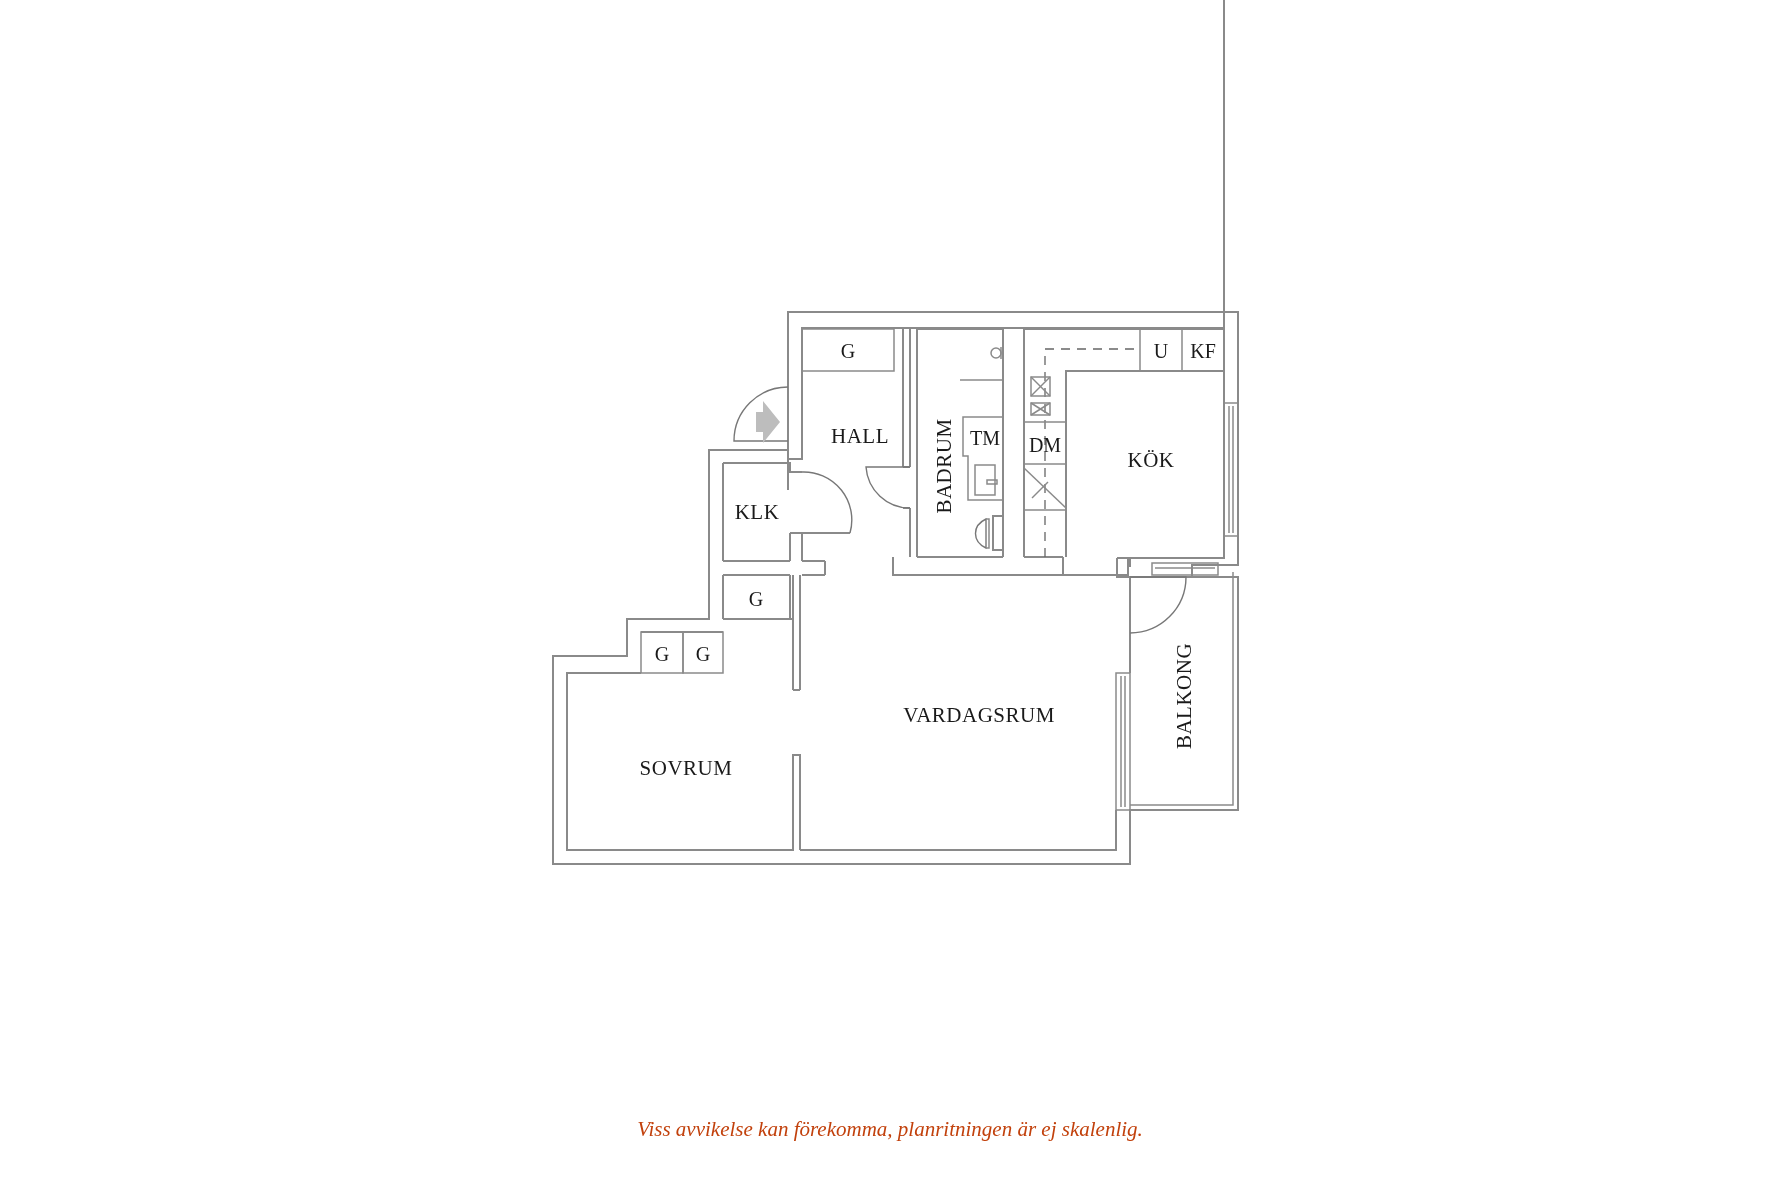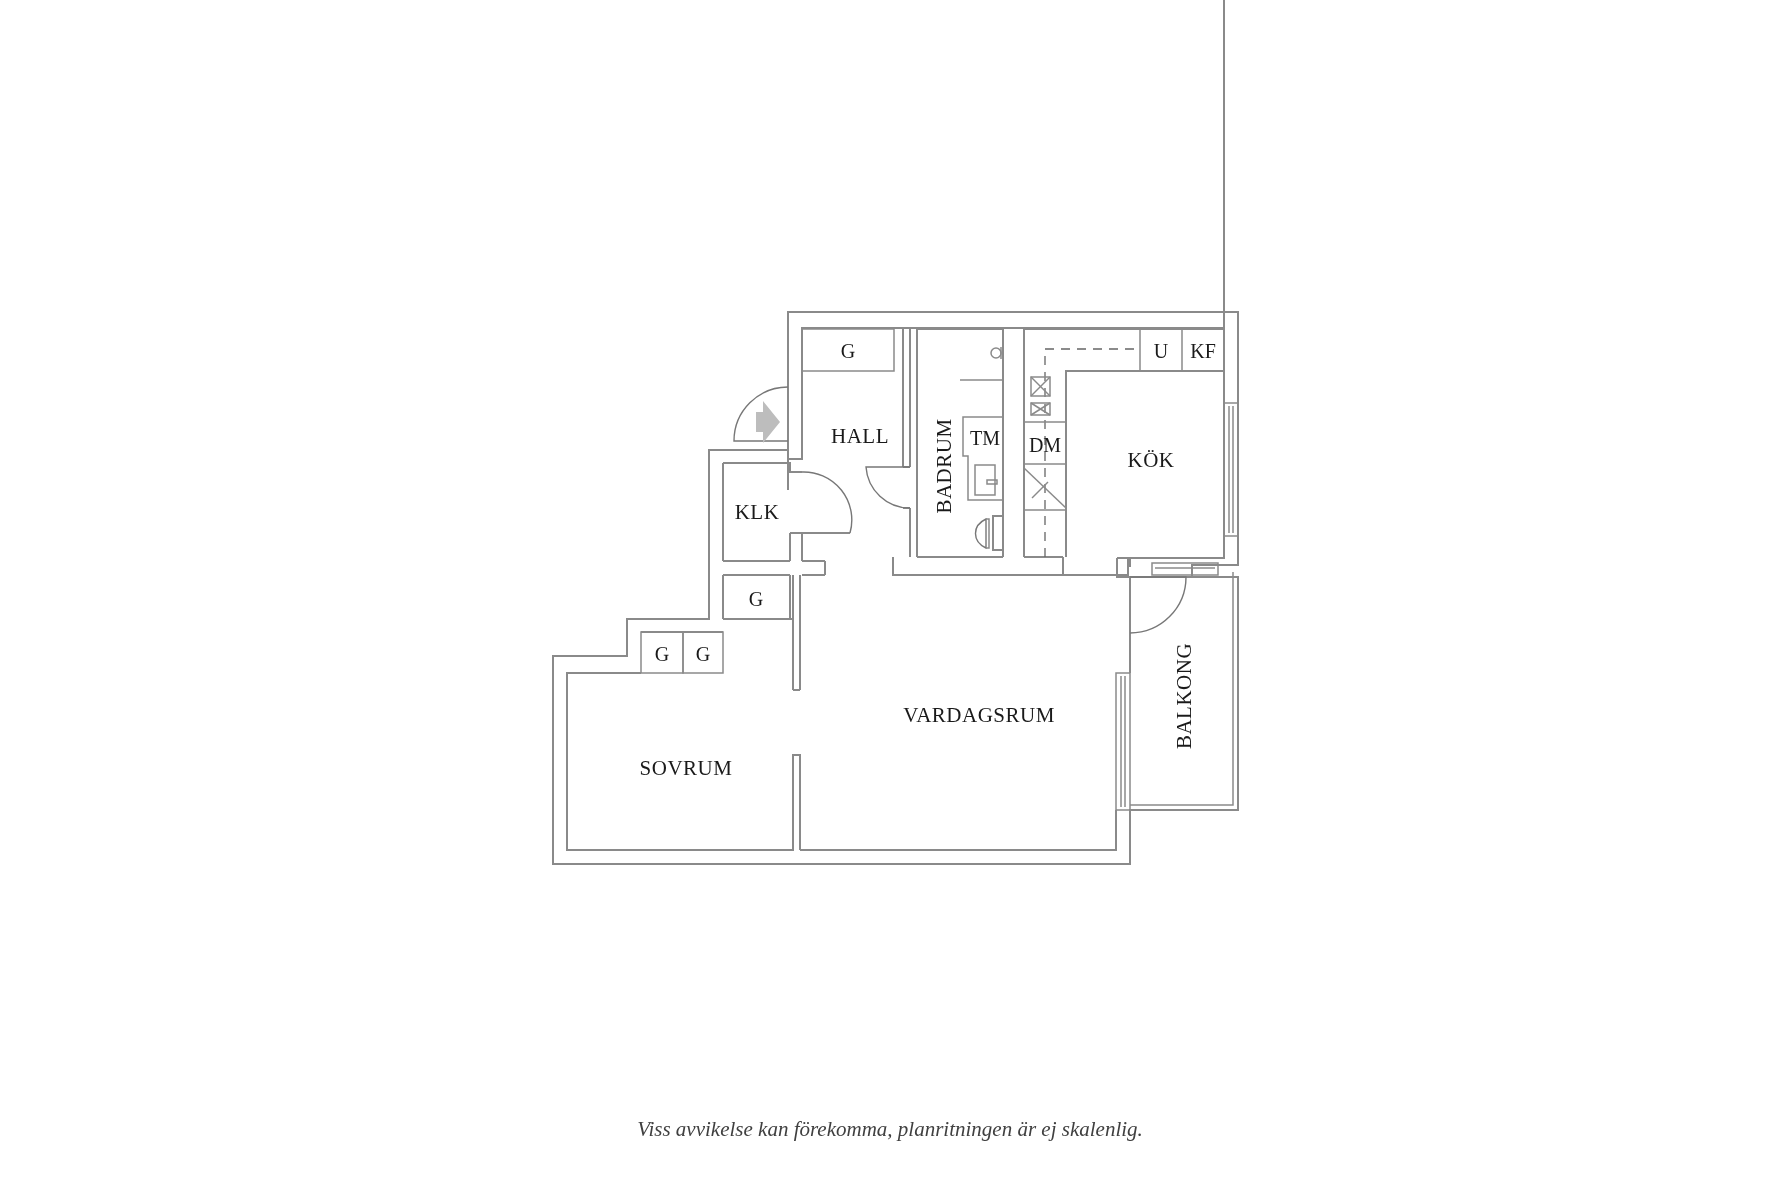--- a/index.html
+++ b/index.html
@@ -4,21 +4,21 @@
   <style>
     html, body { margin: 0; padding: 0; background: #ffffff; }
     body { width: 1780px; height: 1187px; position: relative; overflow: hidden; font-family: "Liberation Serif", "DejaVu Serif", serif; }
     #plan { position: absolute; left: 0; top: 0; width: 1780px; height: 1187px; }
     .wall { fill: none; stroke: #8a8a8a; stroke-width: 2; }
     .thin { fill: none; stroke: #8a8a8a; stroke-width: 1.5; }
     .dash { fill: none; stroke: #666; stroke-width: 1.3; stroke-dasharray: 9 7; }
     .arc { fill: none; stroke: #777; stroke-width: 1.4; }
     .lbl { fill: #1a1a1a; font-family: "Liberation Serif", "DejaVu Serif", serif; font-size: 21px; letter-spacing: 0.5px; }
     .lbl-sm { fill: #1a1a1a; font-family: "Liberation Serif", "DejaVu Serif", serif; font-size: 20px; }
-    .disclaimer { position: absolute; left: 0; width: 1780px; top: 1117px; text-align: center; font-style: italic; font-size: 21px; color: #404040; font-family: "Liberation Serif", "DejaVu Serif", serif; }
+    .disclaimer { position: absolute; left: 0; width: 1780px; top: 1117px; text-align: center; font-style: italic; font-size: 21px; color: #c2410c; font-family: "Liberation Serif", "DejaVu Serif", serif; }
   </style>
 </head>
 <body>
 
 <svg id="plan" viewBox="0 0 1780 1187" xmlns="http://www.w3.org/2000/svg">
 
   <g>
 
     <polyline class="wall" points="788,490 788,312 1238,312 1238,565 1192,565 1192,577 1238,577 1238,810 1130,810 1130,864 553,864 553,656 627,656 627,619 709,619 709,450 788,450"></polyline>
 

